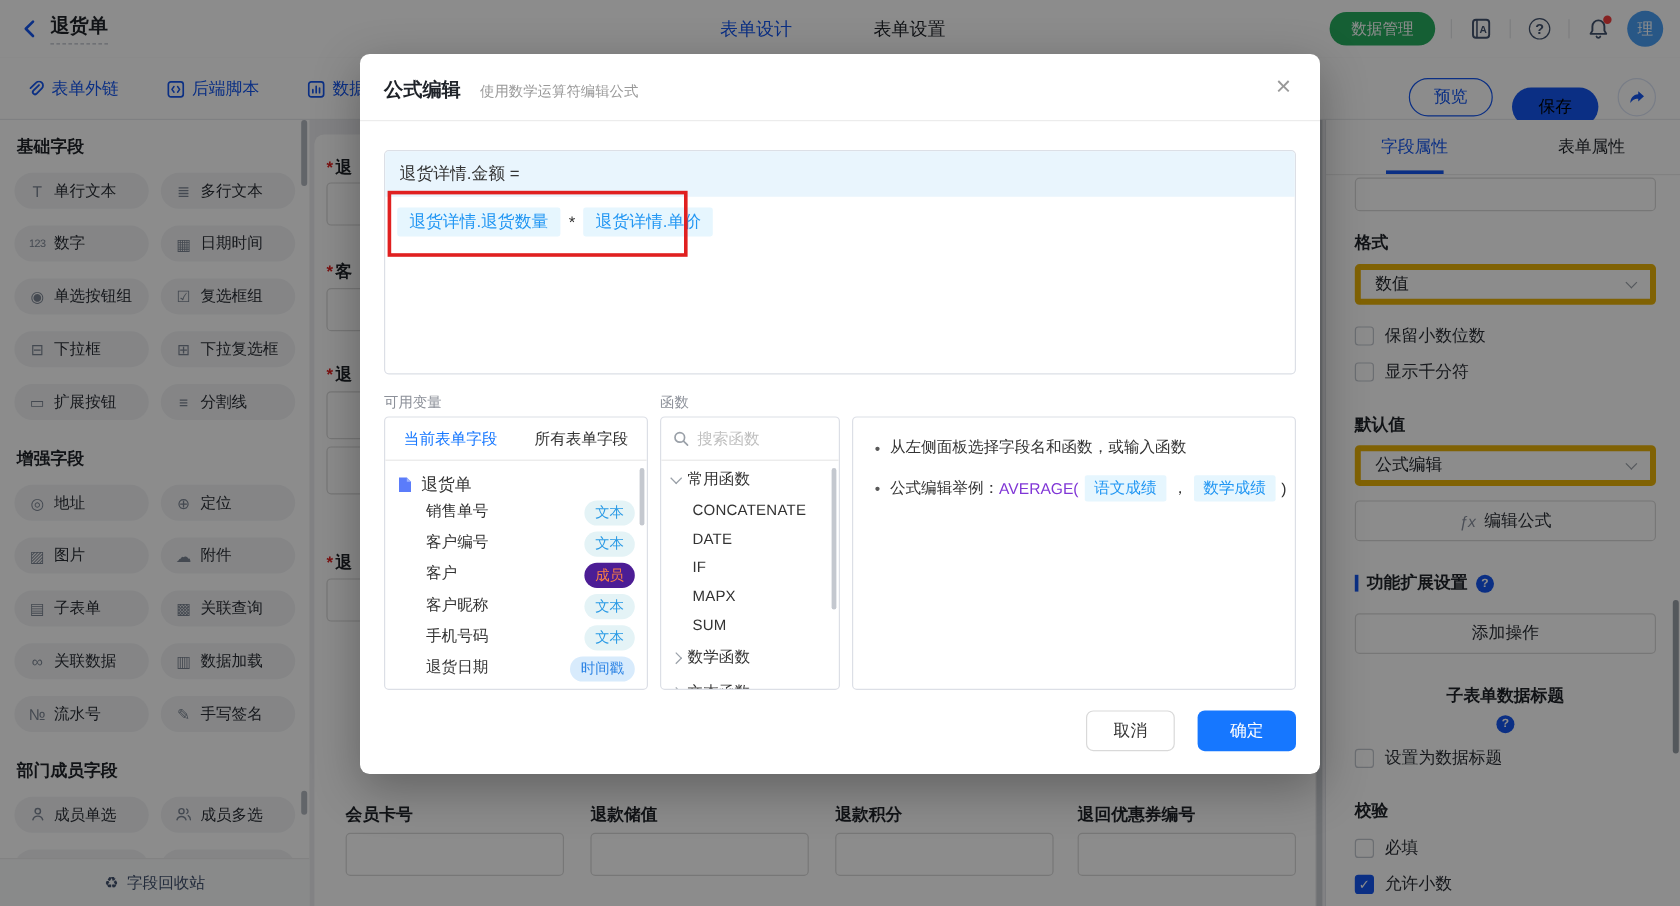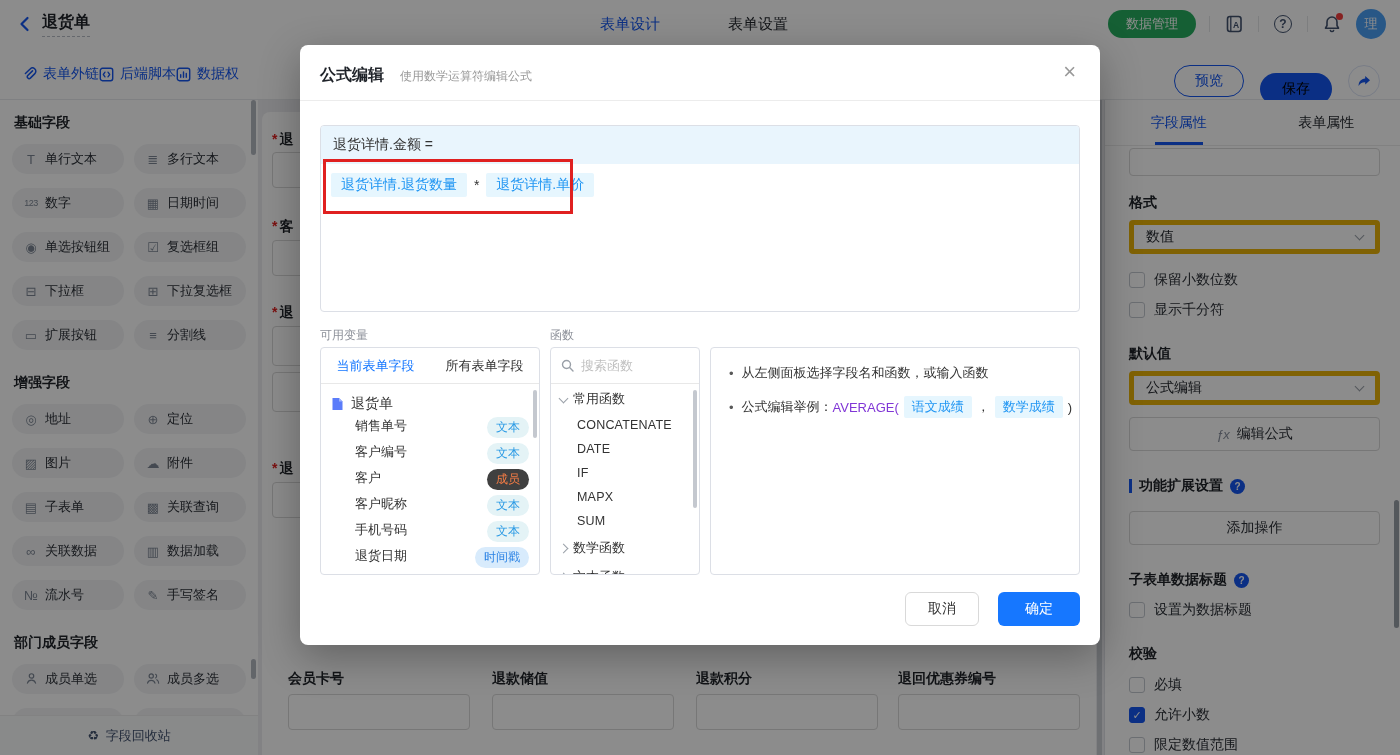--- a/index.html
+++ b/index.html
@@ -16,21 +16,21 @@
   .top-right { position:absolute; right:14px; top:0; height:48px; display:flex; align-items:center; gap:13px; }
   .pill-green { background:#27ae60; color:#fff; font-size:13px; height:28px; padding:0 18px; border-radius:14px; display:flex; align-items:center; }
   .vsep { width:1px; height:16px; background:#e3e5e8; }
   .icon-btn { width:22px; height:22px; display:flex; align-items:center; justify-content:center; position:relative; }
   .help-circle { width:18px; height:18px; border:1.6px solid #42526e; border-radius:50%; font-size:12px; color:#42526e; display:flex; align-items:center; justify-content:center; font-weight:bold; }
   .red-dot { position:absolute; right:0; top:0; width:7px; height:7px; background:#f53f3f; border-radius:50%; }
   .avatar { width:30px; height:30px; border-radius:50%; background:#4a9ff5; color:#fff; font-size:13px; display:flex; align-items:center; justify-content:center; }
 
   
   .toolbar { position:absolute; top:48px; left:0; right:0; height:52px; background:#fff; border-bottom:1px solid #e8eaed; }
-  .tool-links { position:absolute; left:22px; top:0; height:52px; display:flex; align-items:center; }
+  .tool-links { position:absolute; left:22px; top:0; height:52px; display:flex; gap:40px; align-items:center; }
   .tool-link { display:flex; align-items:center; gap:6px; font-size:14px; color:#1456f0; cursor:pointer; white-space:nowrap; }
   .tool-actions { position:absolute; right:20px; top:9px; display:flex; gap:16px; align-items:center; }
   .btn-preview { height:32px; padding:0 20px; border:1px solid #1456f0; color:#1456f0; background:#fff; border-radius:16px; font-size:14px; display:flex; align-items:center; }
   .btn-save { height:32px; padding:0 22px; background:#1456f0; color:#000000; border-radius:16px; font-size:14px; display:flex; align-items:center;margin-top:16px; }
   .btn-share { width:32px; height:32px; border-radius:50%; background:#fff; border:1px solid #dbe3f5; display:flex; align-items:center; justify-content:center; }
 
   
   .sidebar { position:absolute; top:100px; left:0; width:258px; bottom:0; background:#fff; padding:0 12px; overflow:hidden; }
   .side-title { font-size:14px; font-weight:bold; color:#1f2329; margin:14px 0 12px 2px; }
   .side-title.mt { margin-top:24px; }
@@ -92,21 +92,21 @@
   .panel-label { position:absolute; top:282px; font-size:12px; color:#8c9099; }
   .var-box { position:absolute; left:20px; top:302px; width:220px; height:228px; border:1px solid #dcdfe6; border-radius:4px; overflow:hidden; }
   .var-tabs { height:36px; display:flex; border-bottom:1px solid #e8e8e8; font-size:13px; }
   .var-tab { flex:1; display:flex; align-items:center; justify-content:center; color:#333; cursor:pointer; }
   .var-tab.active { color:#1677ff; }
   .tree { padding-top:7px; }
   .tree-root { display:flex; align-items:center; gap:7px; padding:4px 10px; font-size:14px; color:#333; cursor:pointer; }
   .tree-row { display:flex; align-items:flex-start; justify-content:space-between; padding:0 10px 0 34px; height:26px; font-size:13px; color:#333; cursor:pointer; }
   .badge { font-size:12px; padding:2px 9px; border-radius:11px; white-space:nowrap; }
   .badge.text { background:#e4f3f6; color:#2a9ae5; }
-  .badge.member { background:#404040; color:#f87d45; }
+  .badge.member { background:#4c1d95; color:#f87d45; }
   .badge.ts { background:#d8ebfc; color:#2a82e4; }
 
   .func-box { position:absolute; left:250px; top:302px; width:150px; height:228px; border:1px solid #dcdfe6; border-radius:4px; overflow:hidden; }
   .func-search { height:36px; display:flex; align-items:center; gap:7px; padding:0 10px; border-bottom:1px solid #e8e8e8; }
   .func-search input { border:none; outline:none; width:100px; font-size:13px; color:#333; font-family:inherit; }
   .func-search input::placeholder { color:#bfbfbf; }
   .func-group { display:flex; align-items:center; gap:6px; padding:6px 9px 5px; font-size:13px; color:#333; cursor:pointer; }
   .func-item { padding:5px 9px 5px 26px; font-size:12.5px; color:#333; cursor:pointer; letter-spacing:0.2px; }
 
   .help-box { position:absolute; left:410px; top:302px; width:370px; height:228px; border:1px solid #dcdfe6; border-radius:4px; padding:16px 14px; font-size:13px; color:#333; }
@@ -363,21 +363,21 @@
         <span>编辑公式</span>
       </div>
     <div class="sec-head">
         <span class="blue-bar"></span>
         <span>功能扩展设置</span>
         <span class="q-ic">?</span>
       </div>
     <div class="rp-btn" style="margin-top:16px;">
         <span>添加操作</span>
       </div>
-    <div class="sec-head" style="">
+    <div class="sec-head" style="flex-direction:column;">
         <span>子表单数据标题</span>
         <span class="q-ic">?</span>
       </div>
     <div class="cb-row" style="margin-top:12px;">
         <span class="checkbox"></span>
         <span>设置为数据标题</span>
       </div>
     <div class="rp-label" style="margin-top:26px;">校验</div>
     <div class="cb-row" style="margin-top:13px;">
         <span class="checkbox"></span>

